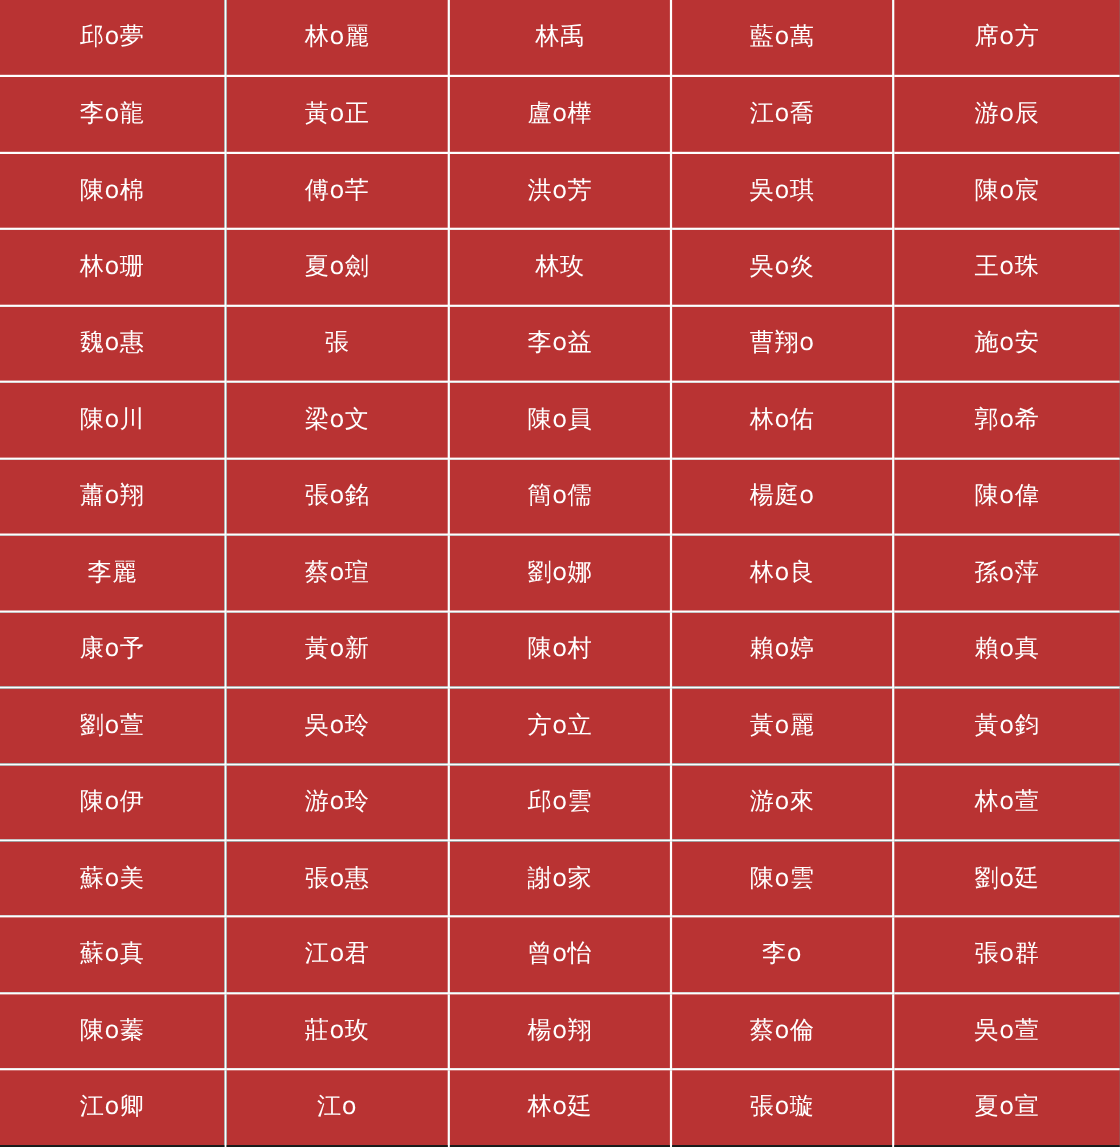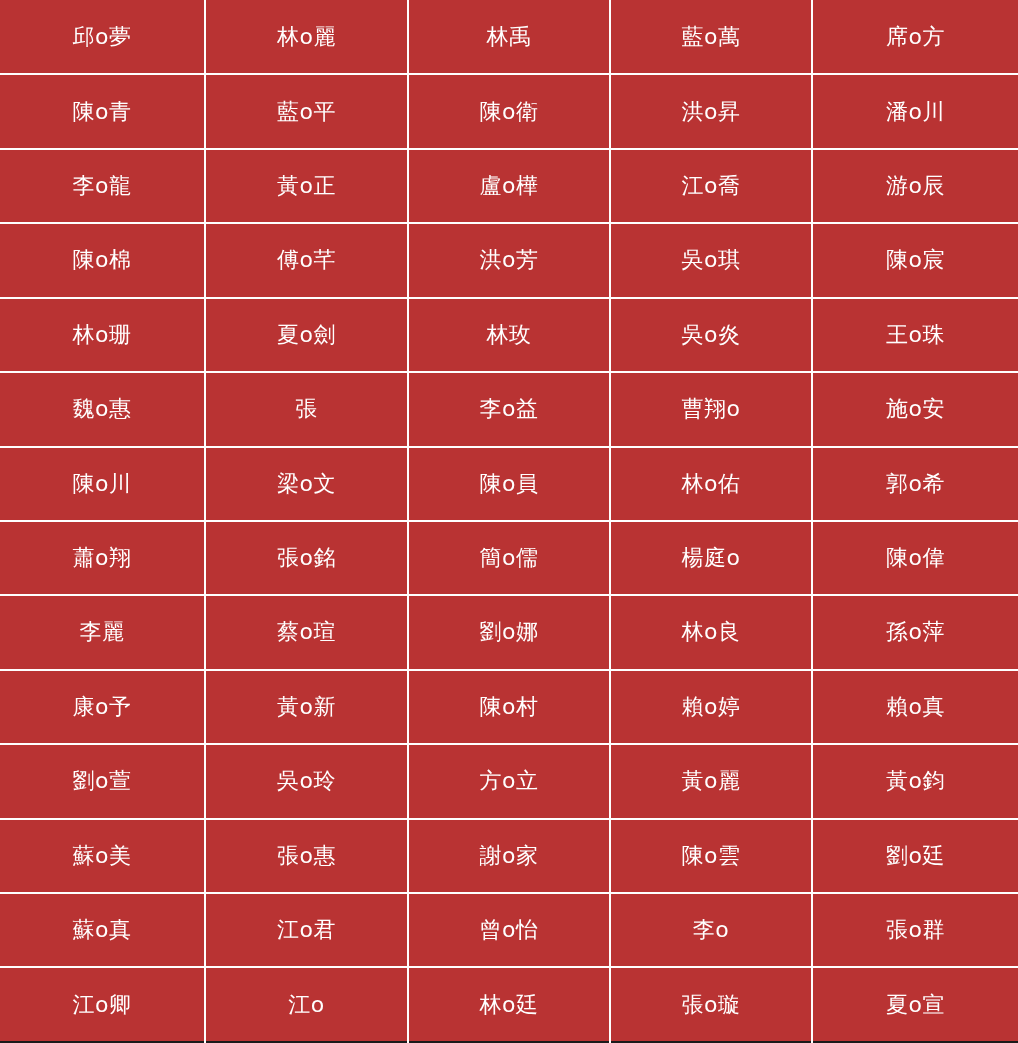--- a/index.html
+++ b/index.html
@@ -69,27 +69,20 @@
   </colgroup>
   <tbody>
     <tr>
       <td>邱o夢</td>
       <td>林o麗</td>
       <td>林禹</td>
       <td>藍o萬</td>
       <td>席o方</td>
     </tr>
     <tr>
-      <td>陳o青</td>
-      <td>藍o平</td>
-      <td>陳o衛</td>
-      <td>洪o昇</td>
-      <td>潘o川</td>
-    </tr>
-    <tr>
       <td>李o龍</td>
       <td>黃o正</td>
       <td>盧o樺</td>
       <td>江o喬</td>
       <td>游o辰</td>
     </tr>
     <tr>
       <td>陳o棉</td>
       <td>傅o芊</td>
       <td>洪o芳</td>
@@ -139,34 +132,48 @@
       <td>賴o真</td>
     </tr>
     <tr>
       <td>劉o萱</td>
       <td>吳o玲</td>
       <td>方o立</td>
       <td>黃o麗</td>
       <td>黃o鈞</td>
     </tr>
     <tr>
+      <td>陳o伊</td>
+      <td>游o玲</td>
+      <td>邱o雲</td>
+      <td>游o來</td>
+      <td>林o萱</td>
+    </tr>
+    <tr>
       <td>蘇o美</td>
       <td>張o惠</td>
       <td>謝o家</td>
       <td>陳o雲</td>
       <td>劉o廷</td>
     </tr>
     <tr>
       <td>蘇o真</td>
       <td>江o君</td>
       <td>曾o怡</td>
       <td>李o</td>
       <td>張o群</td>
     </tr>
     <tr>
+      <td>陳o蓁</td>
+      <td>莊o玫</td>
+      <td>楊o翔</td>
+      <td>蔡o倫</td>
+      <td>吳o萱</td>
+    </tr>
+    <tr>
       <td>江o卿</td>
       <td>江o</td>
       <td>林o廷</td>
       <td>張o璇</td>
       <td>夏o宣</td>
     </tr>
   </tbody>
 </table>
 
 </body></html>

